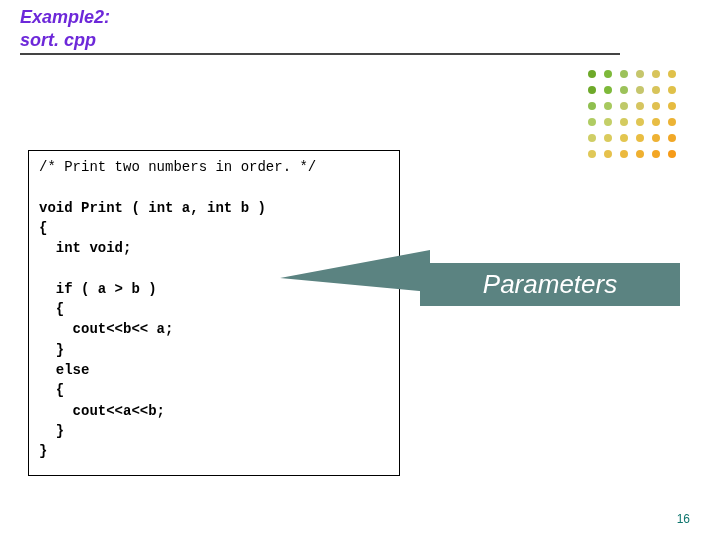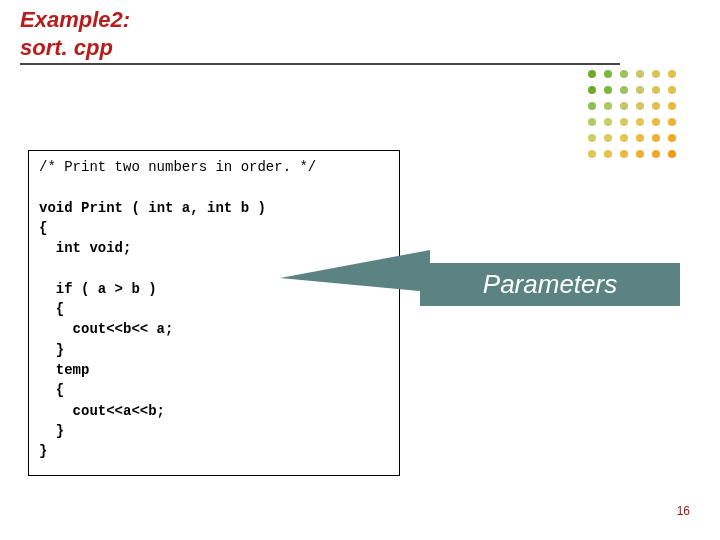--- a/index.html
+++ b/index.html
@@ -13,22 +13,22 @@
     position: relative;
   }
   .title-block {
     position: absolute;
     top: 6px;
     left: 20px;
   }
   .title-line {
     font-style: italic;
     font-weight: bold;
-    font-size: 22px;
-    color: #b91c1c;
+    font-size: 18px;
+    color: #6d28d9;
     line-height: 1.25;
   }
   .title-underline {
     width: 600px;
     border-bottom: 2px solid #444;
     margin-top: 2px;
   }
   .dot-grid {
     position: absolute;
     top: 70px;
@@ -88,24 +88,24 @@
     top: 250px;
     left: 280px;
     width: 0;
     height: 0;
     border-right: 150px solid #5b8381;
     border-top: 28px solid transparent;
     border-bottom: 14px solid transparent;
   }
   .page-number {
     position: absolute;
-    bottom: 22px;
+    bottom: 14px;
     right: 30px;
     font-size: 12px;
-    color: #7f1d1d;
+    color: #0f766e;
   }
 </style>
 </head>
 <body>
 
 <div class="title-block">
   <div class="title-line">Example2:</div>
   <div class="title-line">sort. cpp</div>
   <div class="title-underline"></div>
 </div>
@@ -152,21 +152,21 @@
 <div class="code-box"><span class="code-comment">/* Print two numbers in order. */</span>
 
 <span class="code-bold">void Print (</span><span class="code-bold param-span"> int a, int b </span><span class="code-bold">)</span>
 <span class="code-bold">{</span>
 <span class="code-bold">  int void;</span>
 <span></span>
 <span class="code-bold">  if ( a &gt; b )</span>
 <span class="code-bold">  {</span>
 <span class="code-bold">    cout&lt;&lt;b&lt;&lt; a;</span>
 <span class="code-bold">  }</span>
-<span class="code-bold">  temp</span>
+<span class="code-bold">  else</span>
 <span class="code-bold">  {</span>
 <span class="code-bold">    cout&lt;&lt;a&lt;&lt;b;</span>
 <span class="code-bold">  }</span>
 <span class="code-bold">}</span></div>
 
 <div class="pointer"></div>
 <div class="callout">
   <span class="callout-text">Parameters</span>
 </div>
 

